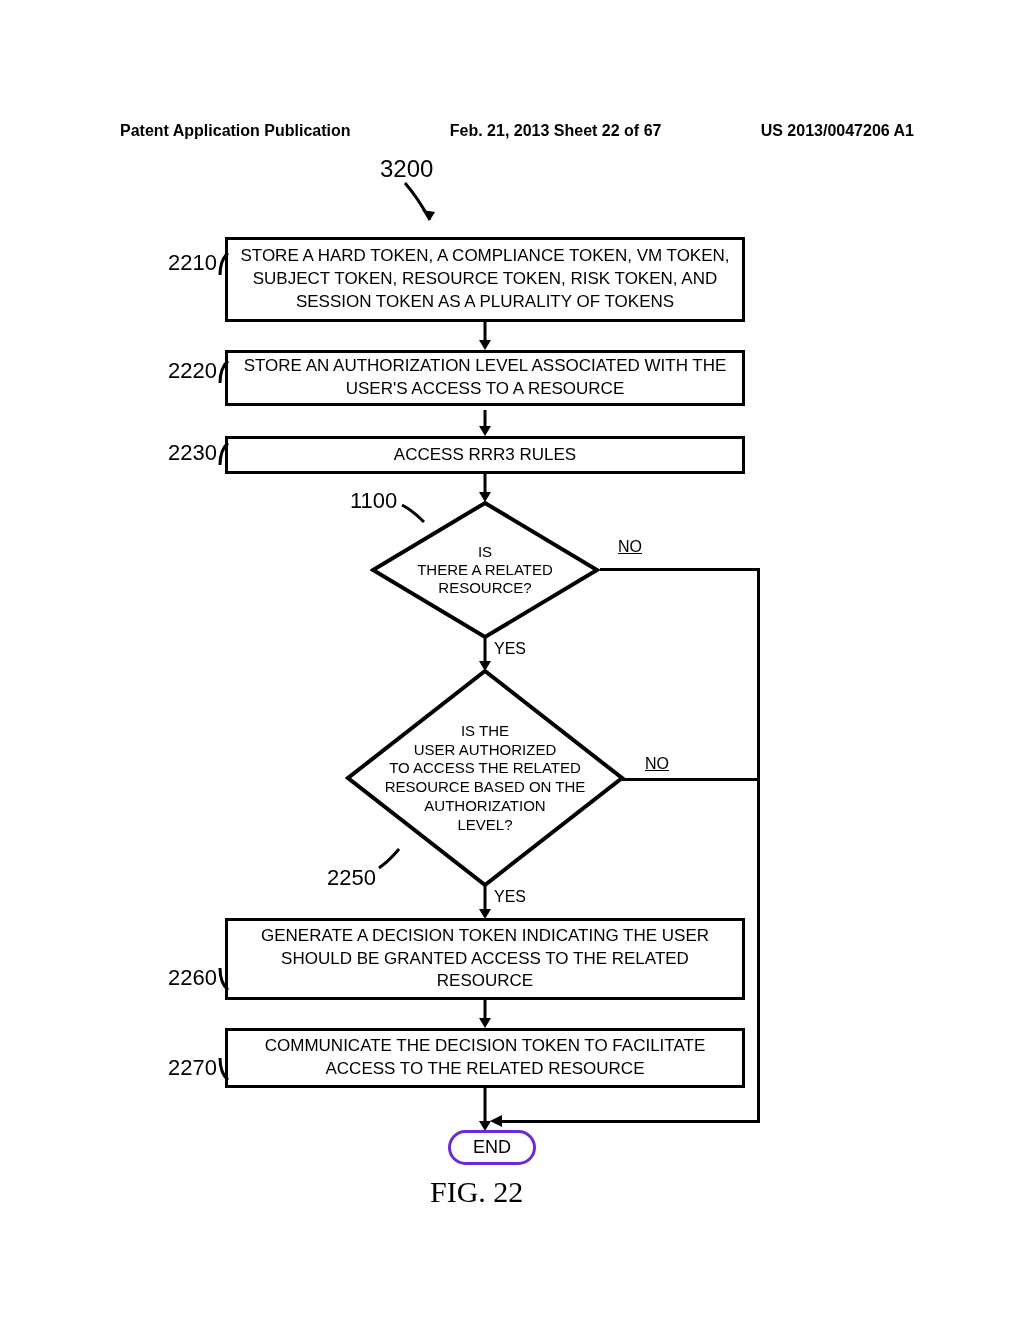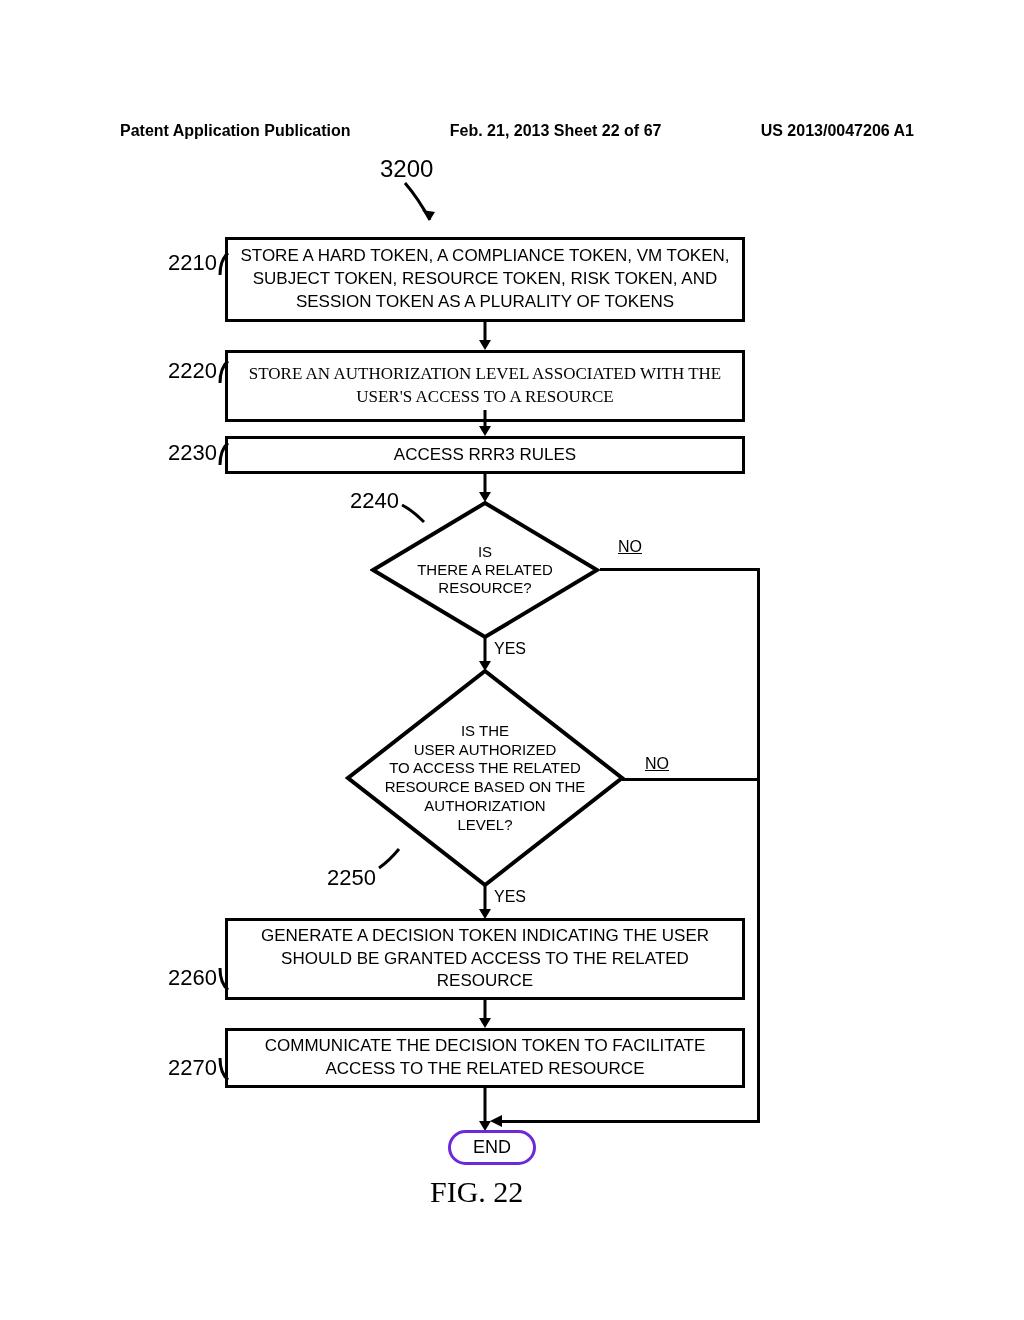--- a/index.html
+++ b/index.html
@@ -130,21 +130,21 @@
 <div class="ref-label" style="left:168px; top:250px;">2210</div>
 <svg class="arrow-svg" style="left:218px; top:250px; width:12px; height:30px;">
   <path d="M2,25 Q2,10 10,3" stroke="#000" stroke-width="3" fill="none"></path>
 </svg>
 
 <svg class="arrow-svg" style="left:476px; top:322px; width:18px; height:30px;">
   <line x1="9" y1="0" x2="9" y2="20" stroke="#000" stroke-width="3"></line>
   <polygon points="9,28 3,18 15,18" fill="#000"></polygon>
 </svg>
 
-<div class="box" style="left:225px; top:350px; width:520px; height:72px;font-family:Liberation Serif, serif;">
+<div class="box" style="left:225px; top:350px; width:520px; height:56px;">
   <span>STORE AN AUTHORIZATION LEVEL ASSOCIATED WITH THE USER'S ACCESS TO A RESOURCE</span>
 </div>
 <div class="ref-label" style="left:168px; top:358px;">2220</div>
 <svg class="arrow-svg" style="left:218px; top:358px; width:12px; height:30px;">
   <path d="M2,25 Q2,10 10,3" stroke="#000" stroke-width="3" fill="none"></path>
 </svg>
 
 <svg class="arrow-svg" style="left:476px; top:410px; width:18px; height:28px;">
   <line x1="9" y1="0" x2="9" y2="18" stroke="#000" stroke-width="3"></line>
   <polygon points="9,26 3,16 15,16" fill="#000"></polygon>
@@ -164,21 +164,21 @@
 </svg>
 
 <div class="diamond" style="left:370px; top:500px;">
   <svg viewBox="0 0 230 140">
     <polygon points="115,3 227,70 115,137 3,70" fill="#fff" stroke="#000" stroke-width="4"></polygon>
   </svg>
   <div class="dtext" style="white-space:pre-line;">IS
 THERE A RELATED
 RESOURCE?</div>
 </div>
-<div class="ref-label" style="left:350px; top:488px;">2240</div>
+<div class="ref-label" style="left:350px; top:488px;">1100</div>
 <svg class="arrow-svg" style="left:400px; top:502px; width:30px; height:25px;">
   <path d="M2,3 Q12,8 24,20" stroke="#000" stroke-width="3" fill="none"></path>
 </svg>
 
 <div class="edge-label underline" style="left:618px; top:538px;">NO</div>
 <div class="conn-line" style="left:600px; top:568px; width:160px; height:3px;"></div>
 <div class="conn-line" style="left:757px; top:568px; width:3px; height:555px;"></div>
 
 <div class="edge-label" style="left:494px; top:640px;">YES</div>
 <svg class="arrow-svg" style="left:476px; top:635px; width:18px; height:38px;">

